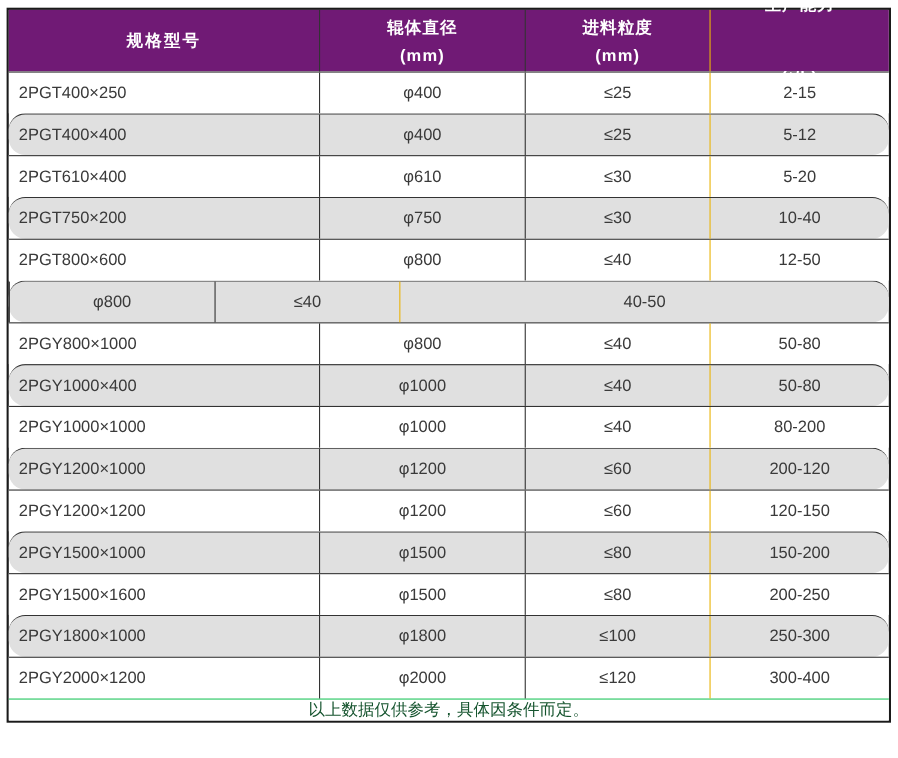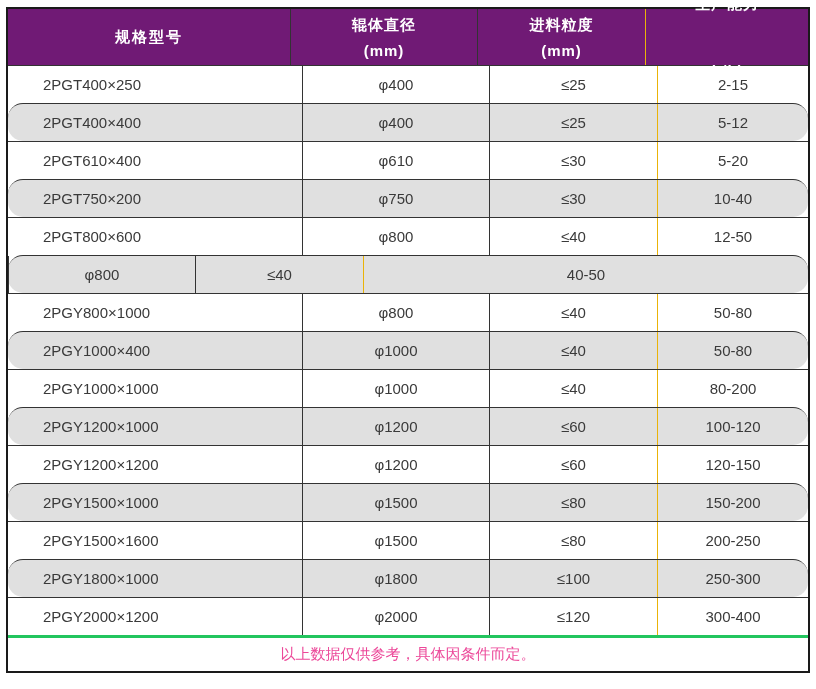--- a/index.html
+++ b/index.html
@@ -45,33 +45,32 @@
     justify-content: center;
     font-size: 15px;
     color: #3a3a3a;
   }
   .c1 { width: 282px; }
   .c2 { width: 187px; border-left: 1px solid #333333; }
   .c3 { width: 168px; border-left: 1px solid #333333; }
   .c4 { flex: 1; border-left: 1px solid #eab308; gap: 48px; }
   .td.c1 {
     justify-content: flex-start;
-    padding-left: 23px;
-    margin-left: 12px;
+    padding-left: 9px;
   }
   .th.c1 { letter-spacing: 2px; }
   .tfoot {
     display: flex;
     align-items: center;
     justify-content: center;
-    height: 36px;
-    border-top: 3px solid #22c55e;
+    height: 20px;
+    border-top: 1px solid #22c55e;
     background: #ffffff;
     font-size: 15px;
-    color: #ec4899;
+    color: #14532d;
   }
 </style>
 </head>
 <body>
 
 <div class="spec-table">
 
   <div class="thead">
     <div class="th c1">
       <span>规格型号</span>
@@ -149,21 +148,21 @@
     <div class="td c1">2PGY1000×1000</div>
     <div class="td c2">φ1000</div>
     <div class="td c3">≤40</div>
     <div class="td c4">80-200</div>
   </div>
 
   <div class="trow stripe">
     <div class="td c1">2PGY1200×1000</div>
     <div class="td c2">φ1200</div>
     <div class="td c3">≤60</div>
-    <div class="td c4">100-120</div>
+    <div class="td c4">200-120</div>
   </div>
 
   <div class="trow">
     <div class="td c1">2PGY1200×1200</div>
     <div class="td c2">φ1200</div>
     <div class="td c3">≤60</div>
     <div class="td c4">120-150</div>
   </div>
 
   <div class="trow stripe">

